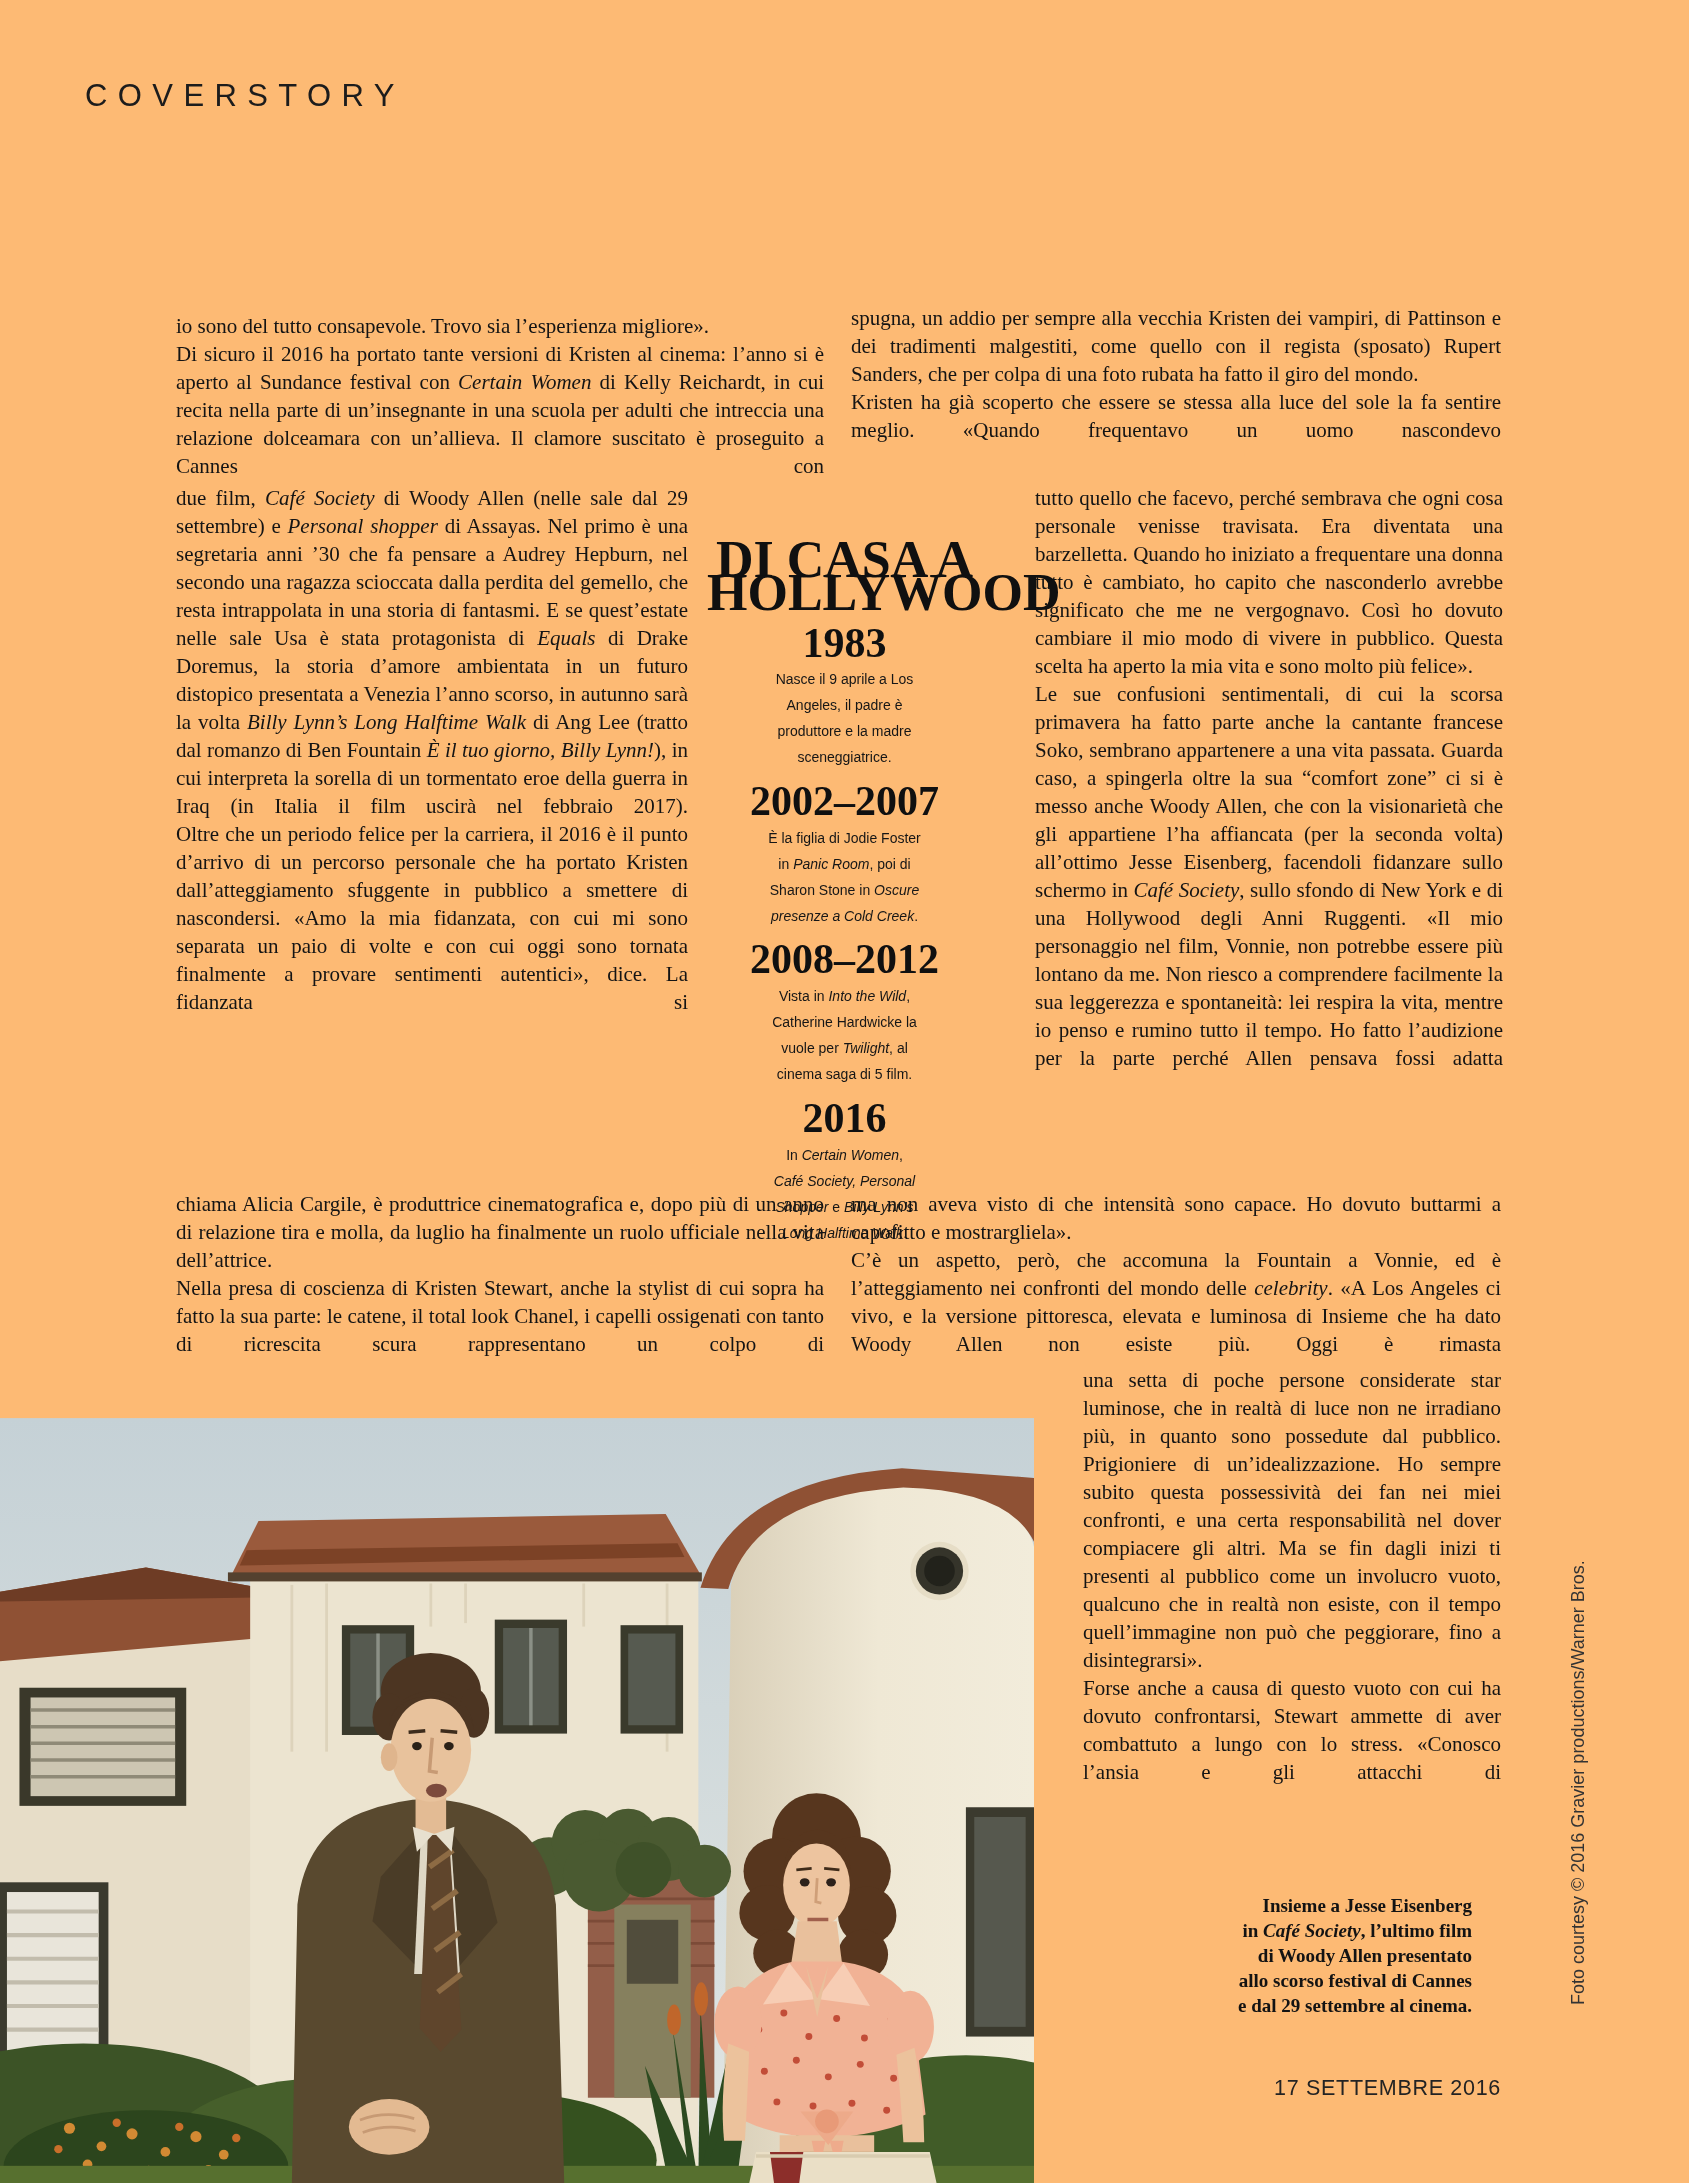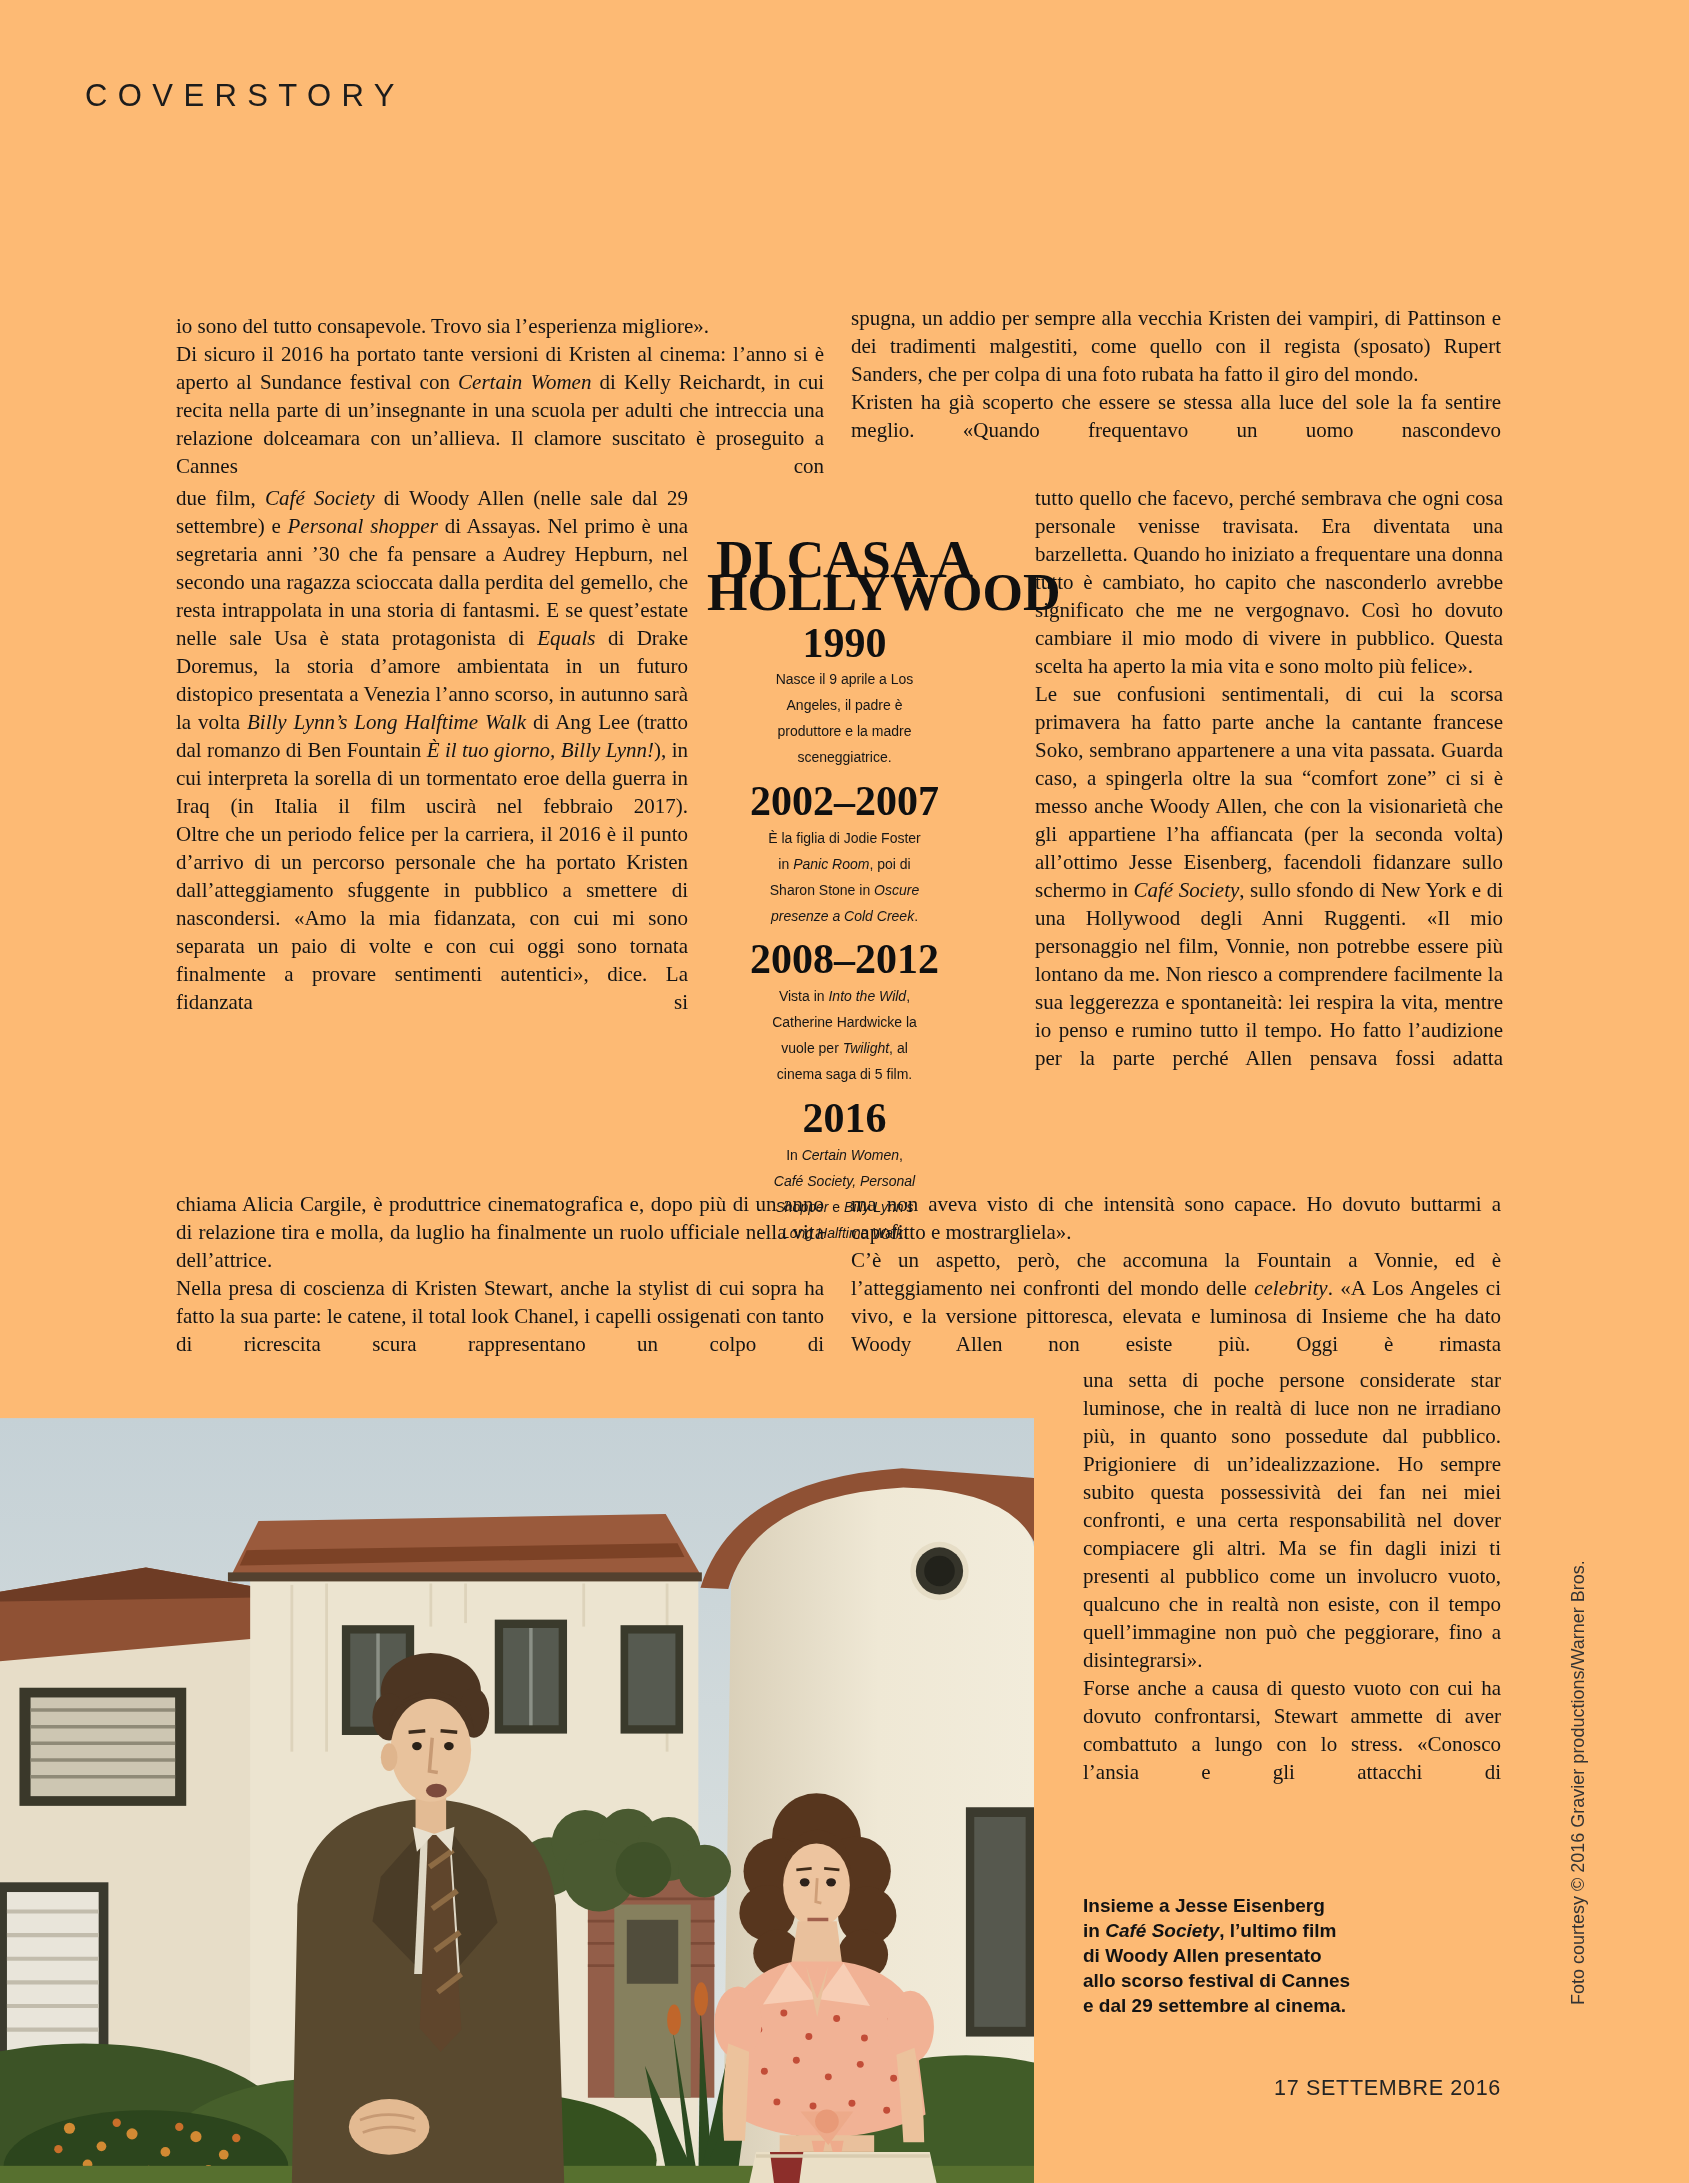--- a/index.html
+++ b/index.html
@@ -20,22 +20,22 @@
   .colB4{left:1083px;top:1366px;width:418px;}
   .timeline{position:absolute;left:707px;top:543px;width:275px;text-align:center;}
   .tl-title{font-family:"Liberation Serif",serif;font-weight:900;font-size:52px;line-height:33px;
         white-space:pre-line;letter-spacing:0px;color:#101010;}
   .tl-entry{margin-top:9.7px;}
   .tl-year{font-family:"Liberation Serif",serif;font-weight:900;font-size:42px;line-height:42px;color:#101010;}
   .tl-text{margin:2.8px 0 0 0;font-family:"Liberation Sans",sans-serif;font-weight:400;font-size:14px;
         line-height:26px;white-space:pre-line;color:#161616;}
   .tl-title{margin-bottom:12.5px;}
   .photo{position:absolute;left:0;top:1418px;width:1034px;height:766px;display:block;}
-  .caption{position:absolute;left:1083px;top:1893px;width:389px;font-family:Liberation Sans, sans-serif;
-        font-weight:700;font-size:19px;line-height:25px;white-space:pre-line;color:#131313;}
+  .caption{position:absolute;left:1083px;top:1893px;width:389px;font-family:Liberation Serif, serif;
+        font-weight:700;font-size:19px;line-height:25px;white-space:pre-line;color:#131313;text-align:right;}
   .issue{position:absolute;right:188px;top:2076px;font-family:"Liberation Sans",sans-serif;
         font-size:21.5px;letter-spacing:0.7px;color:#232323;}
   .credit{position:absolute;left:1568px;top:2005px;width:473px;transform-origin:0 0;
         transform:rotate(-90deg);font-family:"Liberation Sans",sans-serif;font-size:18px;color:#333;}
 </style>
 </head>
 <body>
 
 <div class="page">
 
@@ -73,21 +73,21 @@
 
   <div class="txt colB4">
     <p><span>una setta di poche persone considerate star luminose, che in realtà di luce non ne irradiano più, in quanto sono possedute dal pubblico. Prigioniere di un’idealizzazione. Ho sempre subito questa possessività dei fan nei miei confronti, e una certa responsabilità nel dover compiacere gli altri. Ma se fin dagli inizi ti presenti al pubblico come un involucro vuoto, qualcuno che in realtà non esiste, con il tempo quell’immagine non può che peggiorare, fino a disintegrarsi».</span></p>
     <p class="cont"><span>Forse anche a causa di questo vuoto con cui ha dovuto confrontarsi, Stewart ammette di aver combattuto a lungo con lo stress. «Conosco l’ansia e gli attacchi di</span></p>
   </div>
 
   <div class="timeline">
     <div class="tl-title">DI CASA A
 HOLLYWOOD</div>
     <div class="tl-entry">
-      <div class="tl-year">1990</div>
+      <div class="tl-year">1983</div>
       <p class="tl-text"><span>Nasce il 9 aprile a Los
 Angeles, il padre è
 produttore e la madre
 sceneggiatrice.</span></p>
     </div>
     <div class="tl-entry">
       <div class="tl-year">2002–2007</div>
       <p class="tl-text"><span>È la figlia di Jodie Foster
 in </span><i>Panic Room</i><span>, poi di
 Sharon Stone in </span><i>Oscure

